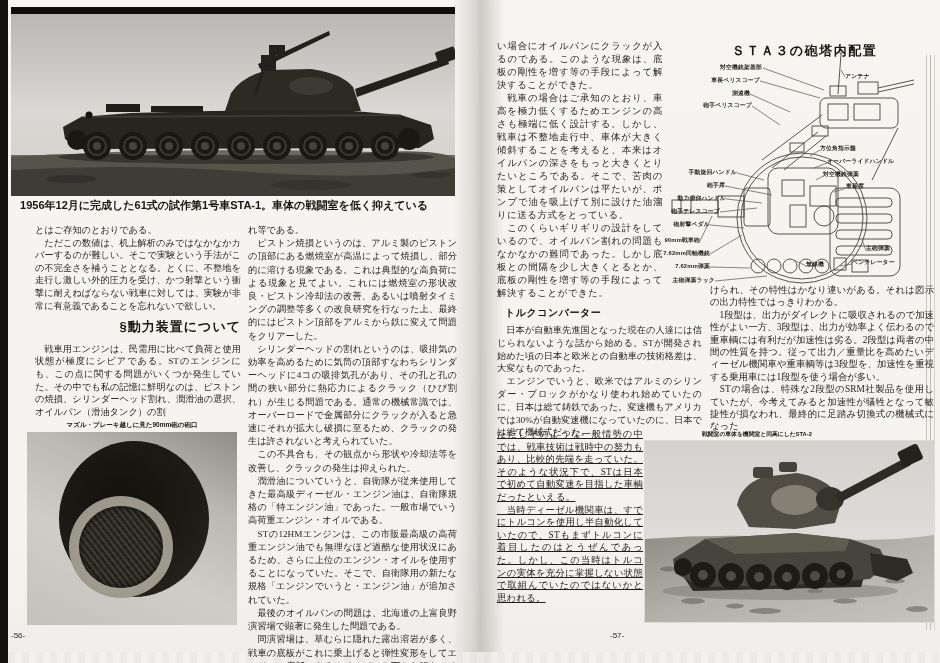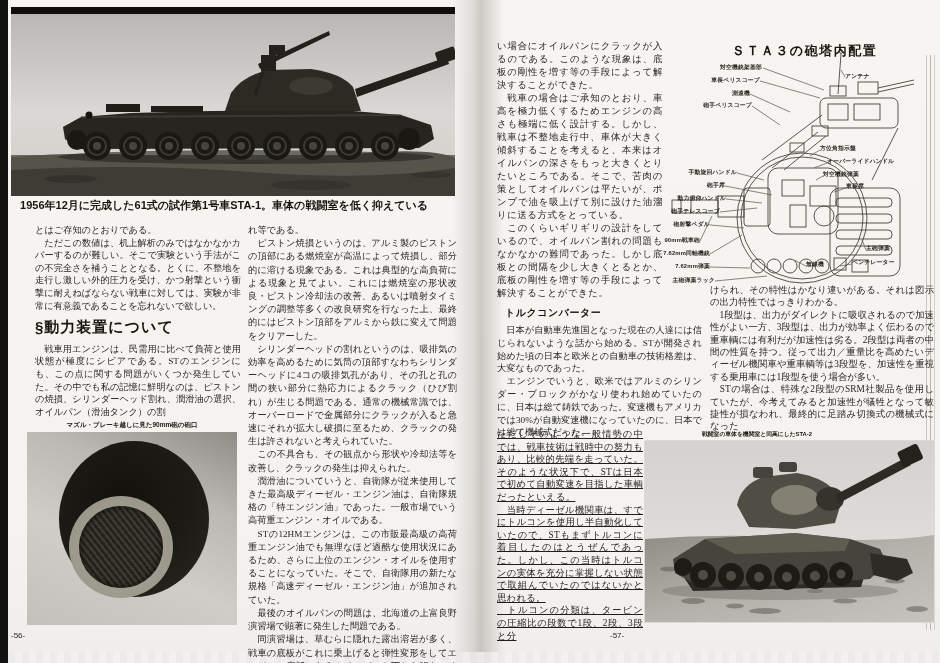--- a/index.html
+++ b/index.html
@@ -14,21 +14,21 @@
   .page-edge-line{top:55px;height:575px;width:1px;}
   .bottom-band{left:8px;top:652px;width:932px;height:11px;
           background:repeating-linear-gradient(90deg,#eceae6 0 7px,#f3f2ee 7px 14px);opacity:.8;}
   
   .body-text{text-align:justify;color:#201f1b;}
   .body-text p{margin:0;}
   .gothic{font-family:"Liberation Sans","DejaVu Sans",sans-serif;font-weight:bold;color:#17160f;}
   .caption{text-align:center;}
   .col1{left:35px;top:224px;width:206px;font-size:9.2px;line-height:12.6px;}
   .col2{left:248px;top:224px;width:209px;font-size:9.2px;line-height:13.2px;}
-  .section-heading{font-size:15px;text-align:left;margin:9px 0 9px 0;letter-spacing:1px;}
+  .section-heading{font-size:13px;text-align:right;margin:9px 0 9px 0;letter-spacing:1px;}
   .colA{left:497px;top:40px;width:166px;font-size:9.4px;line-height:13px;letter-spacing:.6px;}
   .torque-heading{left:505px;top:306px;font-size:10px;letter-spacing:.5px;}
   .colA2{left:497px;top:324px;width:205px;font-size:9.2px;line-height:12.8px;}
   .colA3{left:497px;top:428px;width:146px;font-size:9.3px;line-height:12.6px;letter-spacing:.3px;text-decoration:underline;}
   .colB{left:710px;top:284px;width:224px;font-size:9.4px;line-height:12.4px;}
   .pageno{font-size:8px;text-align:left;font-family:"Liberation Sans","DejaVu Sans",sans-serif;color:#2a2925;}
   
   .photo{overflow:hidden;}
   .sta1{left:11px;top:7px;width:444px;height:189px;}
   .cap1{left:2px;top:198px;width:444px;font-size:11px;}
@@ -150,41 +150,40 @@
     <div class="muzzle-face"></div>
     <div class="muzzle-bore"></div>
   </div>
 
   <div class="abs body-text col2">
     <p>れ等である。</p>
     <p>　ピストン焼損というのは、アルミ製のピストンの頂部にある燃焼室が高温によって焼損し、部分的に溶ける現象である。これは典型的な高負荷による現象と見てよい。これには燃焼室の形状改良・ピストン冷却法の改善、あるいは噴射タイミングの調整等多くの改良研究を行なった上、最終的にはピストン頂部をアルミから鉄に変えて問題をクリアーした。</p>
     <p>　シリンダーヘッドの割れというのは、吸排気の効率を高めるために気筒の頂部すなわちシリンダーヘッドに4コの吸排気孔があり、その孔と孔の間の狭い部分に熱応力によるクラック（ひび割れ）が生じる問題である。通常の機械常識では、オーバーロードで金属部分にクラックが入ると急速にそれが拡大し破損に至るため、クラックの発生は許されないと考えられていた。</p>
     <p>　この不具合も、その観点から形状や冷却法等を改善し、クラックの発生は抑えられた。</p>
     <p>　潤滑油についていうと、自衛隊が従来使用してきた最高級ディーゼル・エンジン油は、自衛隊規格の「特エンジン油」であった。一般市場でいう高荷重エンジン・オイルである。</p>
-    <p>　STの12HMエンジンは、この市販最高級の高荷重エンジン油でも無理なほど過酷な使用状況にあるため、さらに上位のエンジン・オイルを使用することになっていた。そこで、自衛隊用の新たな規格「高速ディーゼル・エンジン油」が追加されていた。</p>
+    <p>　STの12HMエンジンは、この市販最高級の高荷重エンジン油でも無理なほど過酷な使用状況にあるため、さらに上位のエンジン・オイルを使用することになっていた。そこで、自衛隊用の新たな規格「エンジンでいうと・エンジン油」が追加されていた。</p>
     <p>　最後のオイルパンの問題は、北海道の上富良野演習場で顕著に発生した問題である。</p>
     <p>　同演習場は、草むらに隠れた露出溶岩が多く、戦車の底板がこれに乗上げると弾性変形をしてエンジンの底部にあるオイルパンを下から叩き、その度合が著し</p>
   </div>
 
   <div class="abs pageno" style="left:11px;top:631px;width:444px;">-56-</div>
 
   <div class="abs body-text colA">
     <p>い場合にオイルパンにクラックが入るのである。このような現象は、底板の剛性を増す等の手段によって解決することができた。</p>
     <p>　戦車の場合はご承知のとおり、車高を極力低くするためエンジンの高さも極端に低く設計する。しかし、戦車は不整地走行中、車体が大きく傾斜することを考えると、本来はオイルパンの深さをもっと大きくとりたいところである。そこで、苦肉の策としてオイルパンは平たいが、ポンプで油を吸上げて別に設けた油溜りに送る方式をとっている。</p>
     <p>　このくらいギリギリの設計をしているので、オイルパン割れの問題もなかなかの難問であった。しかし底板との間隔を少し大きくとるとか、底板の剛性を増す等の手段によって解決することができた。</p>
   </div>
   <div class="abs gothic torque-heading">トルクコンバーター</div>
   <div class="abs body-text colA2">
     <p>　日本が自動車先進国となった現在の人達には信じられないような話から始める。STが開発され始めた頃の日本と欧米との自動車の技術格差は、大変なものであった。</p>
     <p>　エンジンでいうと、欧米ではアルミのシリンダー・ブロックがかなり使われ始めていたのに、日本は総て鋳鉄であった。変速機もアメリカでは30%が自動変速機になっていたのに、日本では総て機械式だった。</p>
   </div>
   <div class="abs body-text colA3">
     <p>ただしそのような一般情勢の中では、戦車技術は戦時中の努力もあり、比較的先端を走っていた。そのような状況下で、STは日本で初めて自動変速を目指した車輌だったといえる。</p>
     <p>　当時ディーゼル機関車は、すでにトルコンを使用し半自動化していたので、STもまずトルコンに着目したのはとうぜんであった。しかし、この当時はトルコンの実体を充分に掌握しない状態で取組んでいたのではないかと思われる。</p>
-    <p>　トルコンの分類は、タービンの圧縮比の段数で1段、2段、3段と分</p>
   </div>
 
   <div class="abs diagram-area">
     <div class="gothic diagram-title">ＳＴＡ３の砲塔内配置</div>
     <svg width="263" height="250" viewBox="0 0 263 250" style="position:absolute;left:0;top:0;overflow:visible">
       <g fill="none" stroke="#45433c" stroke-width=".9">
 
         <rect x="0" y="160" width="46" height="13"></rect>
         <line x1="9" y1="160" x2="9" y2="173"></line>
           <line x1="19" y1="160" x2="19" y2="173"></line>

